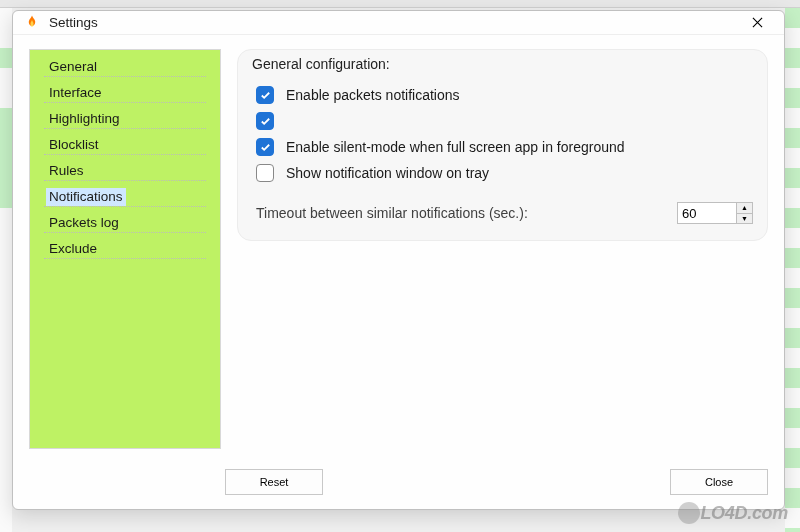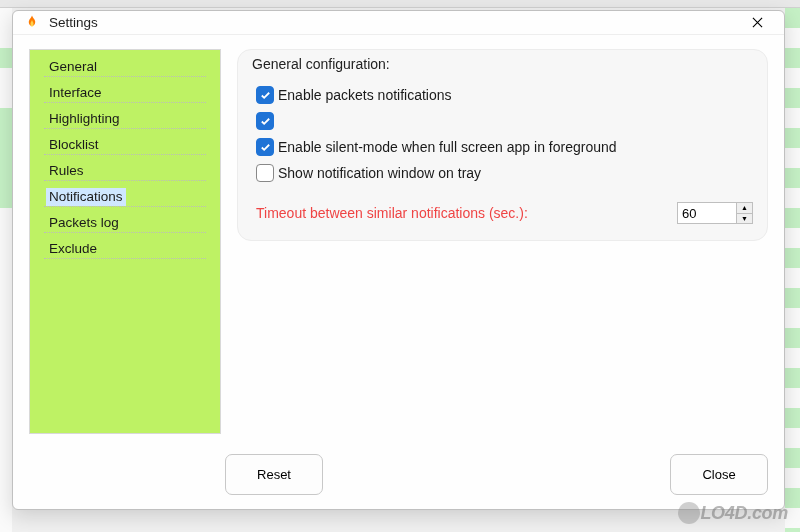--- a/index.html
+++ b/index.html
@@ -122,21 +122,21 @@
   padding: 6px 14px 16px 14px;
 }
 .section-title {
   font-size: 14px;
   color: #222;
   margin-bottom: 10px;
 }
 .check-row {
   display: flex;
   align-items: center;
-  gap: 4px;
+  gap: 12px;
   padding: 4px 0 4px 4px;
 }
 .chk {
   width: 18px;
   height: 18px;
   border-radius: 4px;
   border: 1.2px solid #888;
   background: #fff;
   display: inline-flex;
   align-items: center;
@@ -156,21 +156,21 @@
 }
 .timeout-row {
   display: flex;
   align-items: center;
   margin-top: 16px;
   padding-left: 4px;
 }
 .timeout-label {
   flex: 1;
   font-size: 14px;
-  color: #ef4444;
+  color: #404040;
 }
 .spinner {
   display: flex;
   align-items: stretch;
   border: 1px solid #bfbfbf;
   background: #fff;
   height: 22px;
 }
 .spinner-input {
   width: 58px;
@@ -196,26 +196,26 @@
   font-size: 7px;
   line-height: 1;
 }
 .spin-btn:first-child { border-bottom: 1px solid #bfbfbf; }
 .dialog-footer {
   display: flex;
   padding: 10px 16px 14px 212px;
 }
 .btn {
   width: 98px;
-  height: 41px;
+  height: 26px;
   background: #fdfdfd;
   border: 1px solid #c8c8c8;
-  border-radius: 7px;
+  border-radius: 0;
   font-family: inherit;
-  font-size: 13px;
+  font-size: 11px;
   cursor: pointer;
   padding: 0;
 }
 .footer-spacer { flex: 1; }
 .watermark {
   position: absolute;
   right: 12px;
   bottom: 8px;
   font-size: 18px;
   font-style: italic;

